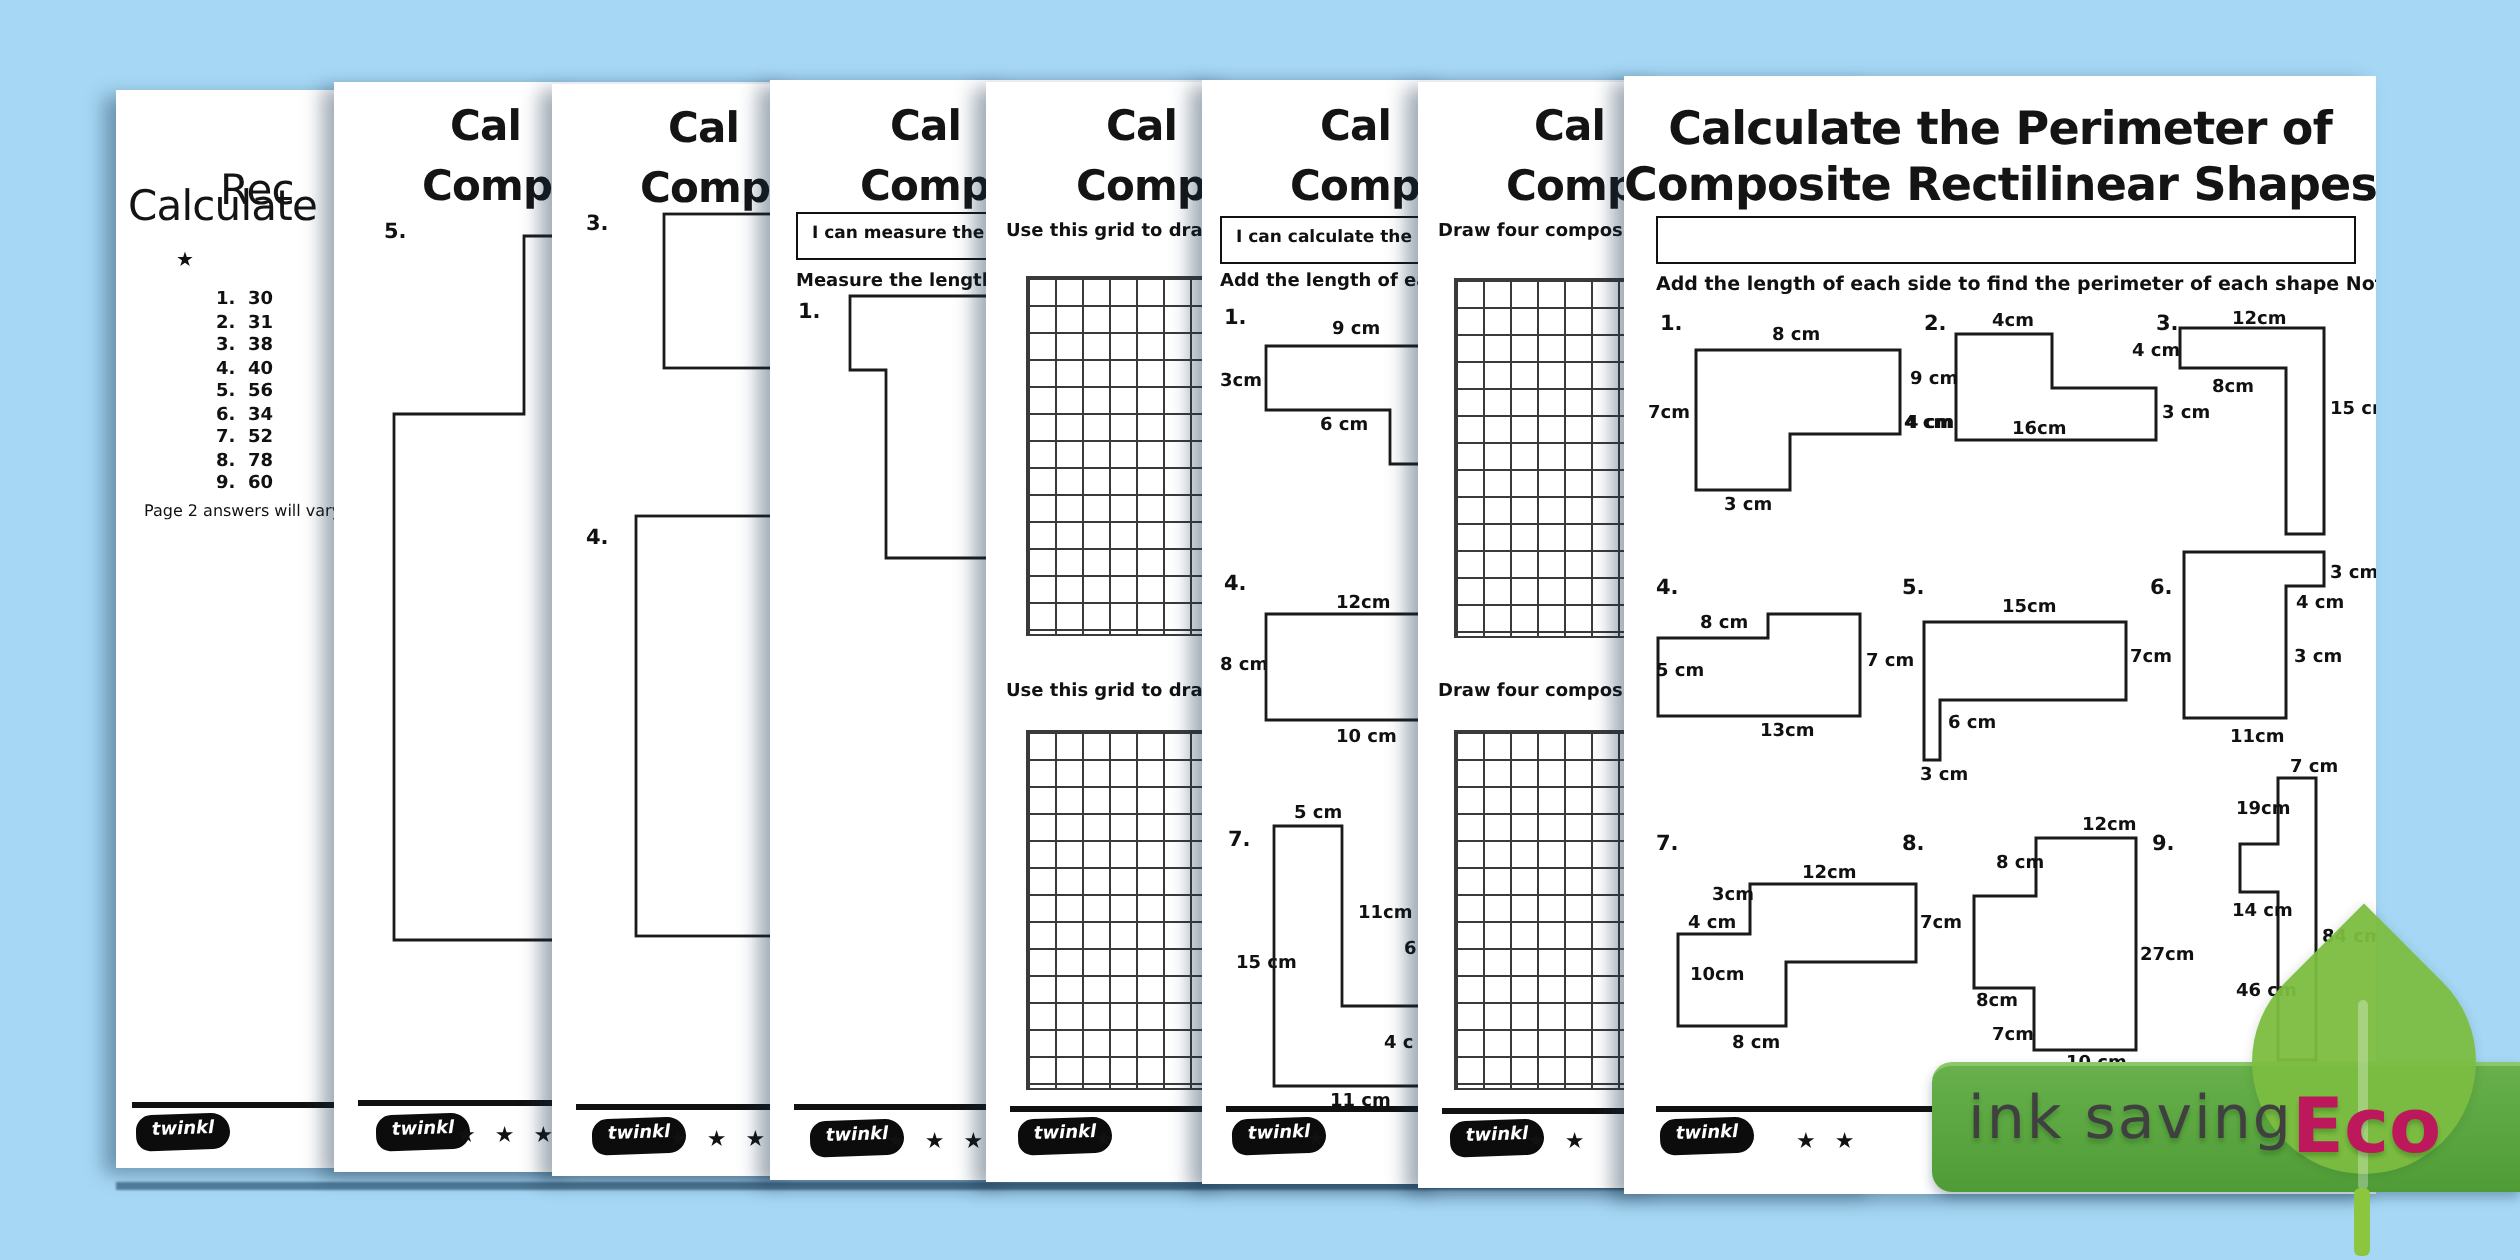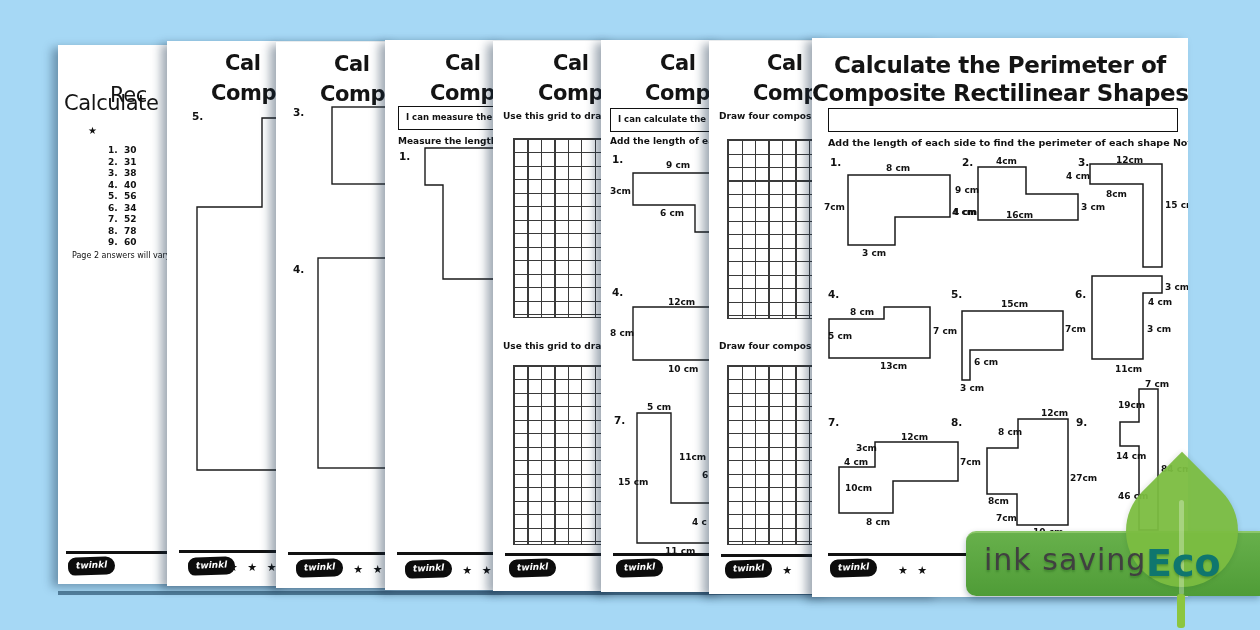--- a/index.html
+++ b/index.html
@@ -22,21 +22,21 @@
   .logo{position:absolute;background:#0c0c0c;color:#fff;font-style:italic;font-weight:700;font-size:9px;padding:4px 8px 5px 8px;border-radius:10px 12px 11px 9px;transform:rotate(-2deg);line-height:1;}
   .stars{position:absolute;font-size:11px;letter-spacing:3px;color:#111;white-space:nowrap;}
   svg.shapes{position:absolute;left:0;top:0;}
   #stackline{position:absolute;left:58px;top:591px;width:1128px;height:4px;background:#27506e;opacity:.65;filter:blur(.5px);z-index:1;}
   #banner{position:absolute;left:966px;top:531px;width:294px;height:63px;border-radius:10px 0 0 10px;
     background:linear-gradient(#67b04b,#4f9c37);border-top:2px solid #8cc76a;box-shadow:0 3px 6px rgba(0,40,70,.3);z-index:38;}
   #ink-label{position:absolute;left:984px;top:542px;font-size:30px;font-weight:400;color:#404040;z-index:41;text-shadow:0 2px 2px rgba(0,60,0,.25);letter-spacing:1px;}
   #leaf{position:absolute;left:1126px;top:475px;width:112px;height:112px;background:#7cbd41;opacity:.95;transform:rotate(45deg);border-radius:0 50% 50% 50%;z-index:40;box-shadow:0 0 6px rgba(0,60,0,.15);}
   #leaf-vein{position:absolute;left:1179px;top:500px;width:5px;height:95px;background:rgba(255,255,255,.3);border-radius:3px;z-index:42;}
   #leaf-stem{position:absolute;left:1177px;top:594px;width:8px;height:34px;background:#8cc63f;border-radius:3px;z-index:42;}
-  #eco-label{position:absolute;left:1146px;top:541px;font-size:38px;font-weight:700;color:#0f766e;z-index:43;text-shadow:0 2px 2px rgba(0,60,0,.25);}
+  #eco-label{position:absolute;left:1146px;top:541px;font-size:38px;font-weight:700;color:#be185d;z-index:43;text-shadow:0 2px 2px rgba(0,60,0,.25);}
 </style>
 </head>
 <body>
 
 <div id="stage">
   <div id="stackline"></div>
 
   <div class="page" style="left:58px;top:45px;width:230px;height:539px;z-index:2;">
     <div class="t1 light" style="left:6px;top:10px;margin-top:36px;">Calculate</div>
     <div class="t1 light" style="left:52px;top:38px;">Rec</div>

